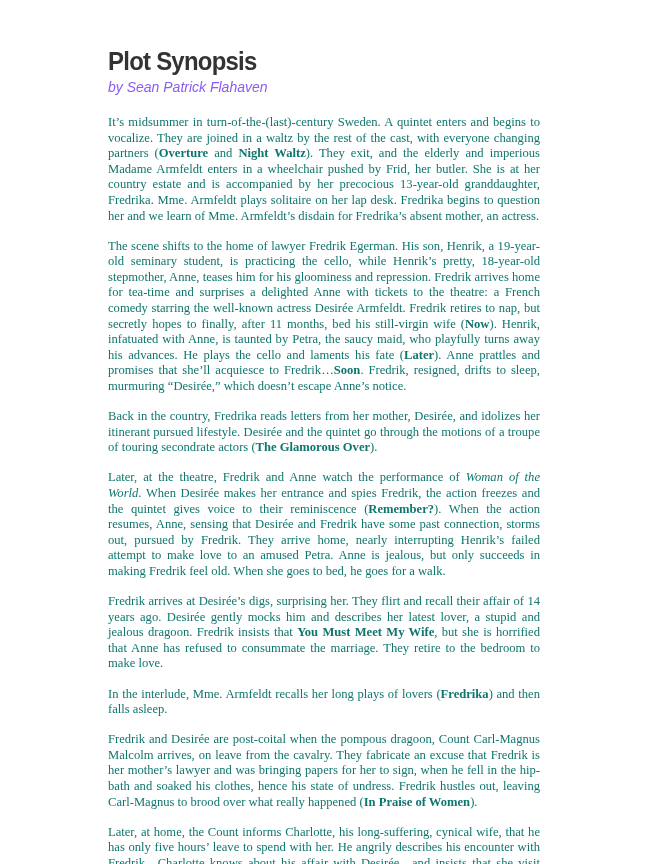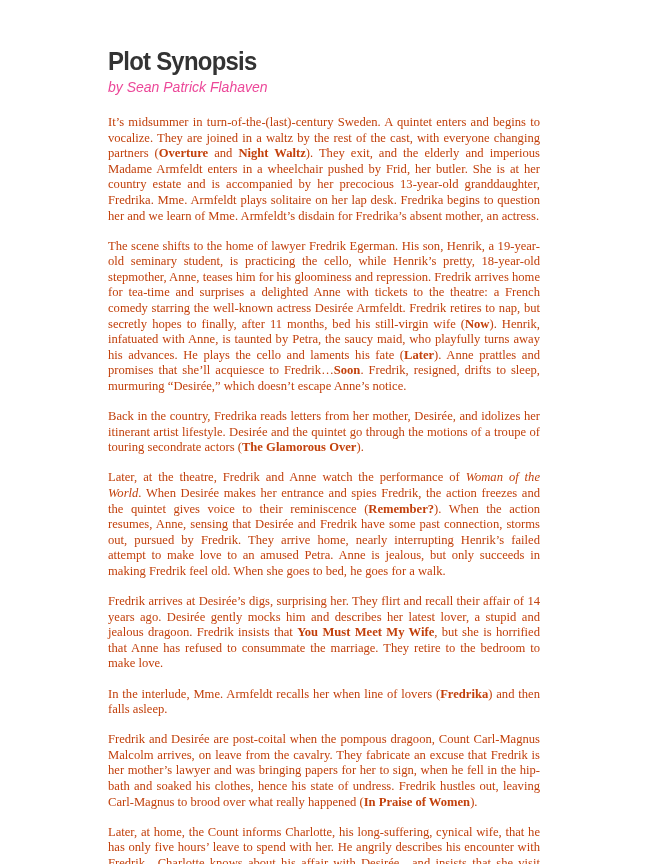--- a/index.html
+++ b/index.html
@@ -13,46 +13,46 @@
     color: #333333;
     margin: 0;
     line-height: 30px;
     transform: scaleX(0.92);
     transform-origin: left center;
   }
   .byline {
     font-family: "Liberation Sans", sans-serif;
     font-style: italic;
     font-size: 14px;
-    color: #ec4899;
+    color: #8b5cf6;
     margin: 2px 0 0 0;
     line-height: 18px;
   }
   .body { margin-top: 19px; }
   .para {
     font-family: "Liberation Serif", serif;
     font-size: 12.6px;
     line-height: 15.6px;
     text-align: justify;
     hyphens: manual;
     margin: 0 0 14.5px 0;
-    color: #c2410c;
+    color: #0f766e;
   }
   .para b { font-weight: bold; }
   .para i { font-style: italic; }
 </style>
 </head>
 <body>
 
 <div class="page">
   <h1 class="title">Plot Synopsis</h1>
   <div class="byline">by Sean Patrick Flahaven</div>
   <div class="body" id="synopsis-body">
       <p class="para"><span>It’s midsummer in turn-of-the-(last)-century Sweden. A quintet enters and begins to vocal­ize. They are joined in a waltz by the rest of the cast, with everyone changing partners (</span><b>Over­ture</b><span> and </span><b>Night Waltz</b><span>). They exit, and the elderly and imperious Madame Armfeldt enters in a wheelchair pushed by Frid, her butler. She is at her country estate and is accompanied by her precocious 13-year-old granddaughter, Fredrika. Mme. Armfeldt plays solitaire on her lap desk. Fredrika begins to question her and we learn of Mme. Armfeldt’s disdain for Fredrika’s absent mother, an actress.</span></p>
       <p class="para"><span>The scene shifts to the home of lawyer Fredrik Egerman. His son, Henrik, a 19-year-old semi­nary student, is practicing the cello, while Henrik’s pretty, 18-year-old stepmother, Anne, teases him for his gloominess and repression. Fredrik arrives home for tea-time and surprises a delighted Anne with tickets to the theatre: a French comedy starring the well-known ac­tress Desirée Armfeldt. Fredrik retires to nap, but secretly hopes to finally, after 11 months, bed his still-virgin wife (</span><b>Now</b><span>). Henrik, infatuated with Anne, is taunted by Petra, the saucy maid, who playfully turns away his advances. He plays the cello and laments his fate (</span><b>Later</b><span>). Anne prattles and promises that she’ll acquiesce to Fredrik…</span><b>Soon</b><span>. Fredrik, resigned, drifts to sleep, murmuring “Desirée,” which doesn’t escape Anne’s notice.</span></p>
-      <p class="para"><span>Back in the country, Fredrika reads letters from her mother, Desirée, and idolizes her itinerant artist lifestyle. Desirée and the quintet go through the motions of a troupe of touring second­rate actors (</span><b>The Glamorous Over</b><span>).</span></p>
+      <p class="para"><span>Back in the country, Fredrika reads letters from her mother, Desirée, and idolizes her itinerant pursued lifestyle. Desirée and the quintet go through the motions of a troupe of touring second­rate actors (</span><b>The Glamorous Over</b><span>).</span></p>
       <p class="para"><span>Later, at the theatre, Fredrik and Anne watch the performance of </span><i>Woman of the World</i><span>. When Desirée makes her entrance and spies Fredrik, the action freezes and the quintet gives voice to their reminiscence (</span><b>Remember?</b><span>). When the action resumes, Anne, sensing that Desirée and Fredrik have some past connection, storms out, pursued by Fredrik. They arrive home, nearly interrupting Henrik’s failed attempt to make love to an amused Petra. Anne is jealous, but only succeeds in making Fredrik feel old. When she goes to bed, he goes for a walk.</span></p>
       <p class="para"><span>Fredrik arrives at Desirée’s digs, surprising her. They flirt and recall their affair of 14 years ago. Desirée gently mocks him and describes her latest lover, a stupid and jealous dragoon. Fredrik insists that </span><b>You Must Meet My Wife</b><span>, but she is horrified that Anne has refused to consummate the marriage. They retire to the bedroom to make love.</span></p>
-      <p class="para"><span>In the interlude, Mme. Armfeldt recalls her when line of lovers (</span><b>Fredrika</b><span>) and then falls asleep.</span></p>
+      <p class="para"><span>In the interlude, Mme. Armfeldt recalls her long plays of lovers (</span><b>Fredrika</b><span>) and then falls asleep.</span></p>
       <p class="para"><span>Fredrik and Desirée are post-coital when the pompous dragoon, Count Carl-Magnus Mal­colm arrives, on leave from the cavalry. They fabricate an excuse that Fredrik is her mother’s lawyer and was bringing papers for her to sign, when he fell in the hip-bath and soaked his clothes, hence his state of undress. Fredrik hustles out, leaving Carl-Magnus to brood over what really happened (</span><b>In Praise of Women</b><span>).</span></p>
       <p class="para"><span>Later, at home, the Count informs Charlotte, his long-suffering, cynical wife, that he has only five hours’ leave to spend with her. He angrily describes his encounter with Fredrik—Char­lotte knows about his affair with Desirée—and insists that she visit Anne, the younger sister of her school friends, to tattle on Fredrik. She reluctantly agrees.</span></p>
     </div>
 </div>
 
 </body></html>

